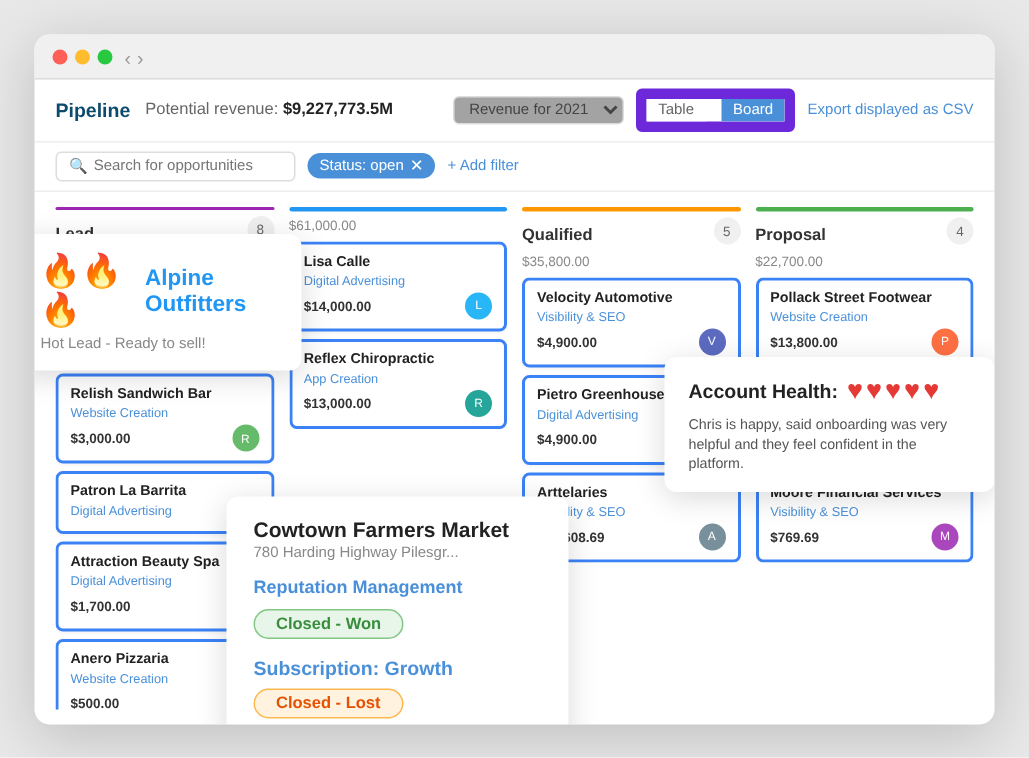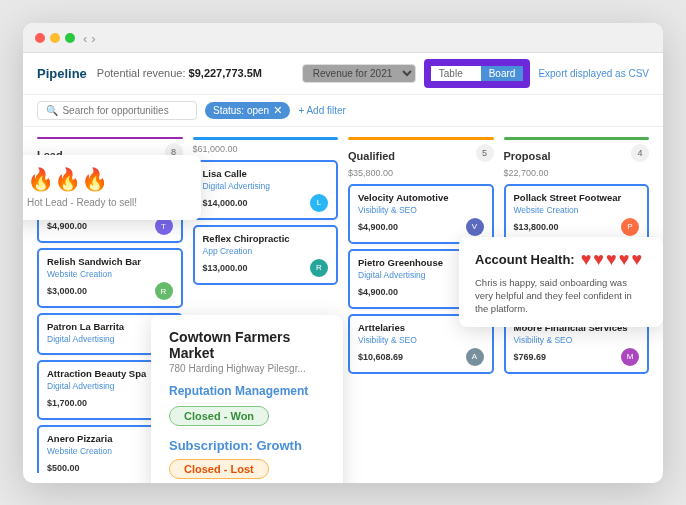--- a/index.html
+++ b/index.html
@@ -314,21 +314,21 @@
 
     
     .account-health-popup {
       position: absolute;
       top: 110px;
       right: 0px;
       background: #fff;
       border-radius: 8px;
       box-shadow: 0 4px 20px rgba(0,0,0,0.15);
       padding: 12px 16px;
-      width: 204px;
+      width: 220px;
       z-index: 10;
     }
 
     .ah-header {
       display: flex;
       align-items: center;
       gap: 6px;
       margin-bottom: 6px;
     }
 
@@ -353,21 +353,21 @@
 
     
     .cowtown-popup {
       position: absolute;
       bottom: -10px;
       left: 128px;
       background: #fff;
       border-radius: 8px;
       box-shadow: 0 4px 20px rgba(0,0,0,0.15);
       padding: 14px 18px;
-      width: 192px;
+      width: 228px;
       z-index: 20;
     }
 
     .cowtown-title {
       font-size: 14px;
       font-weight: 700;
       color: #222;
       margin-bottom: 2px;
     }
 
@@ -468,20 +468,21 @@
         <span class="filter-tag-x">✕</span>
       </div>
       <span class="add-filter">+ Add filter</span>
     </div>
 
     <div class="board-area">
 
       <div class="tooltip-alpine">
         <div class="tooltip-alpine-header">
           <span class="fire-icon">🔥🔥🔥</span>
+          <span class="alpine-title">Alpine Outfitters</span>
         </div>
         <div class="alpine-subtitle">Hot Lead - Ready to sell!</div>
       </div>
 
       <div class="column">
         <div class="col-indicator" style="background:#9c27b0;"></div>
         <div class="column-header">
           <span class="column-title">Lead</span>
           <span class="column-count">8</span>
         </div>

